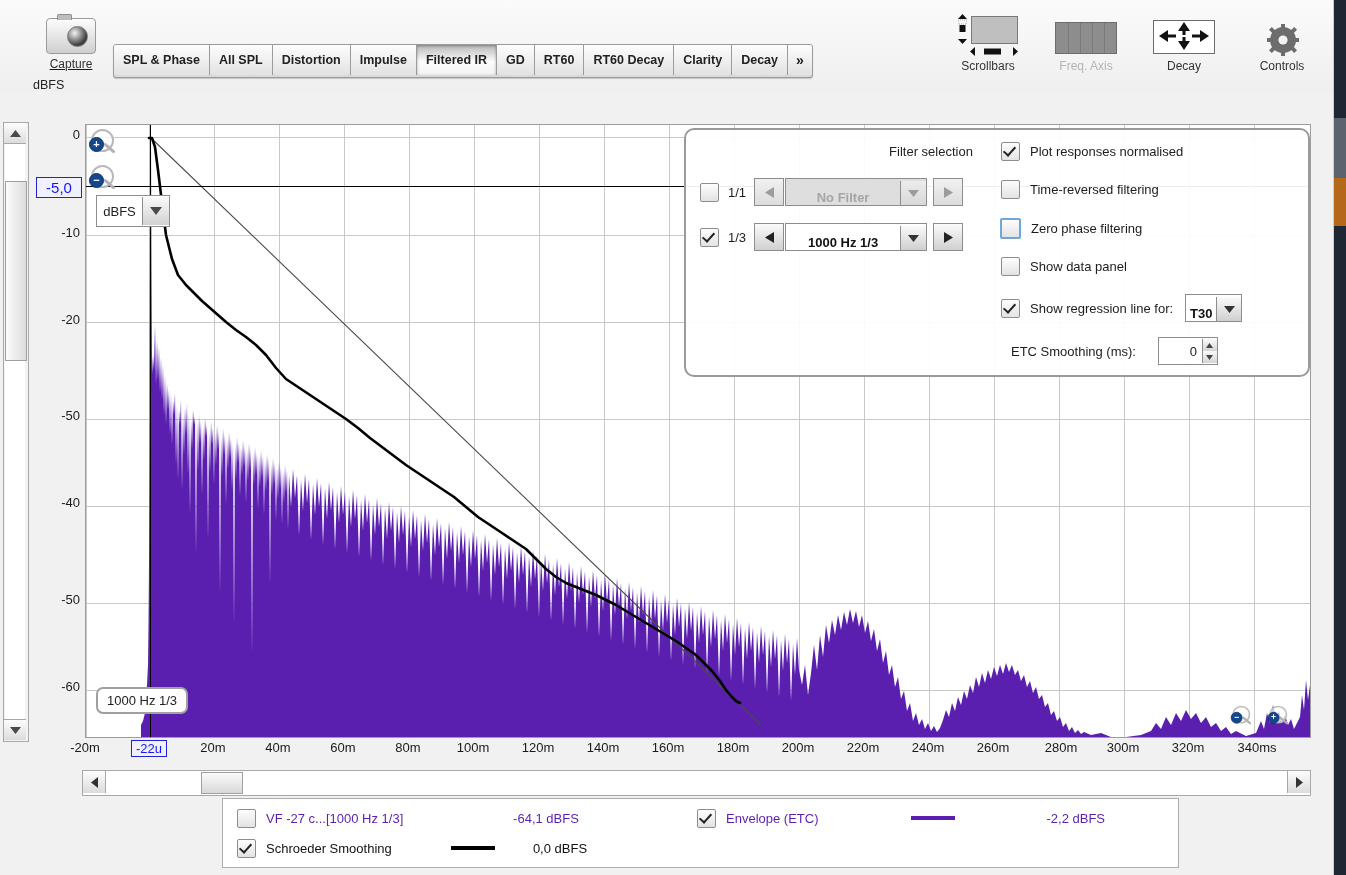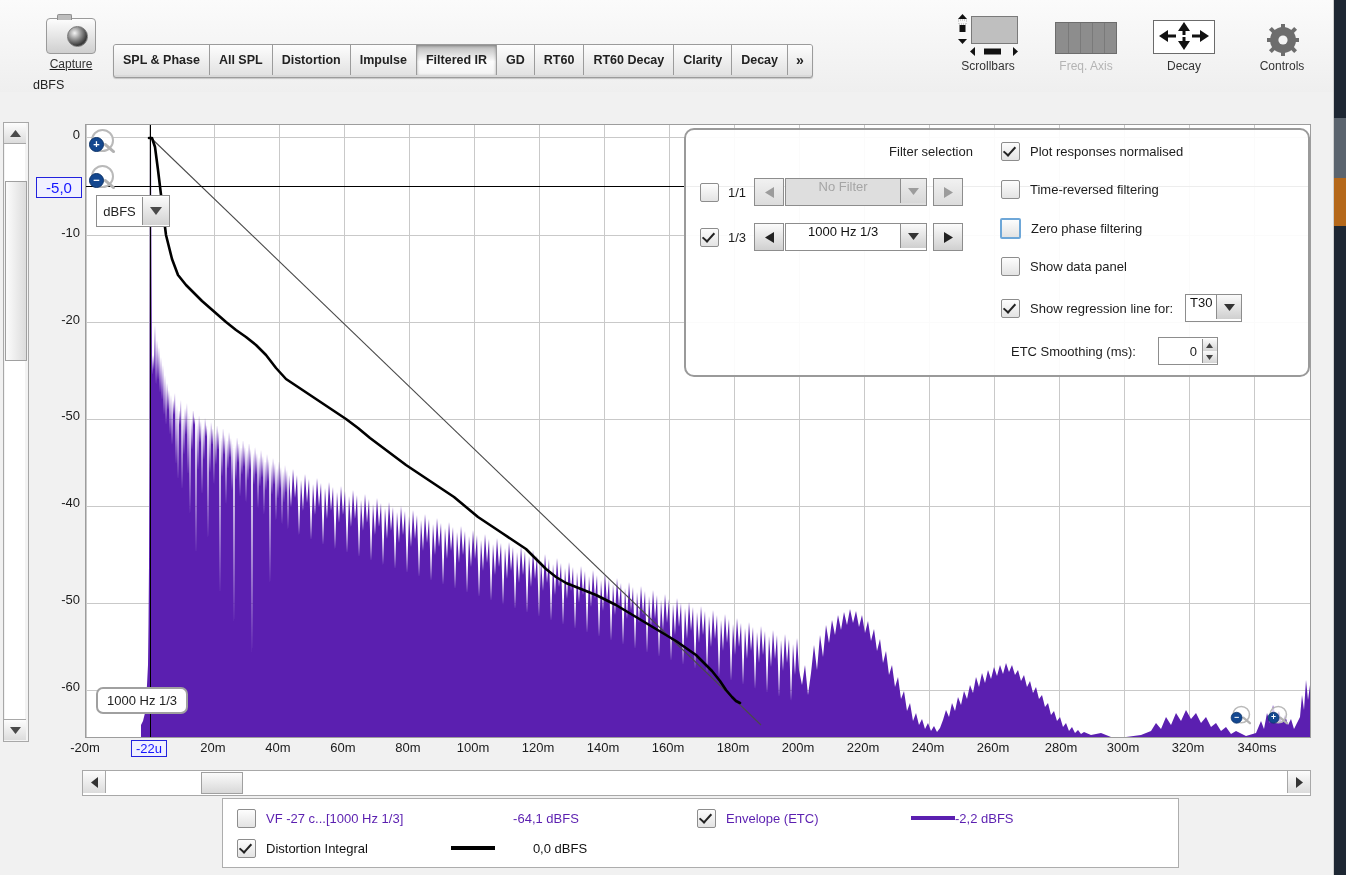--- a/index.html
+++ b/index.html
@@ -98,21 +98,21 @@
   .fp-title{position:absolute;left:120px;top:14px;width:250px;text-align:center;font-size:13px;color:#222;}
   .fp-row{position:absolute;display:flex;align-items:center;}
   .cb{width:17px;height:17px;background:linear-gradient(#fdfdfd,#e3e3e3);border:1px solid #8d8d8d;
      border-radius:2px;position:relative;flex:none;}
   .cb.on:after{content:"";position:absolute;left:4px;top:1px;width:5px;height:10px;
      border:solid #222;border-width:0 2px 2px 0;transform:rotate(42deg);}
   .cb.focus{border:2px solid #6ea7d8;}
   .sp-btn{width:28px;height:26px;background:linear-gradient(#fbfbfb,#d0d0d0);border:1px solid #8d8d8d;
      display:flex;align-items:center;justify-content:center;}
   .sp-btn.dim{background:linear-gradient(#f1f1f1,#dcdcdc);}
-  .combo{height:26px;background:#fff;border:1px solid #8d8d8d;display:flex;align-items:flex-start;}
+  .combo{height:26px;background:#fff;border:1px solid #8d8d8d;display:flex;align-items:flex-end;font-weight:bold;}
   .combo.dim{background:#dedede;}
   .combo .cv{flex:1;text-align:center;font-size:13px;color:#111;padding:0 4px;}
   .combo.dim .cv{color:#a5a5a5;}
   .combo .cd{width:25px;height:24px;background:linear-gradient(#fafafa,#cfcfcf);border-left:1px solid #8d8d8d;
      display:flex;align-items:center;justify-content:center;}
   .combo.dim .cd{background:linear-gradient(#ececec,#d8d8d8);}
   .lbl{font-size:13px;color:#1c1c1c;}
   .spin{height:26px;width:58px;background:#fff;border:1px solid #8d8d8d;display:flex;align-items:center;}
   .spin .sv{flex:1;text-align:right;padding-right:5px;font-size:13px;}
   .spin .sbtns{width:15px;height:24px;display:flex;flex-direction:column;}
@@ -595,26 +595,26 @@
     <div class="lg-row" style="left:14px;top:4px">
       <div class="cb"></div>
       <span class="lg-name lg-purple" style="margin-left:10px;width:220px">VF -27 c...[1000 Hz 1/3]</span>
       <span class="lg-name lg-purple" style="width:120px;text-align:center">-64,1 dBFS</span>
     </div>
 
     <div class="lg-row" style="left:474px;top:4px">
       <div class="cb on"></div>
       <span class="lg-name lg-purple" style="margin-left:10px;width:185px">Envelope (ETC)</span>
       <span class="swatch-p"></span>
-      <span class="lg-name lg-purple" style="width:150px;text-align:left">-2,2 dBFS</span>
+      <span class="lg-name lg-purple" style="width:150px;text-align:right">-2,2 dBFS</span>
     </div>
 
     <div class="lg-row" style="left:14px;top:34px">
       <div class="cb on"></div>
-      <span class="lg-name lg-black" style="margin-left:10px;width:185px">Distortion Integral</span>
+      <span class="lg-name lg-black" style="margin-left:10px;width:185px">Schroeder Smoothing</span>
       <span class="swatch-b"></span>
       <span class="lg-name lg-black" style="width:130px;text-align:center">0,0 dBFS</span>
     </div>
   </div>
 
 </div>
 
 <div class="edge-line"></div>
 <div class="edge-dark"></div>
 <div class="edge-gray"></div>

